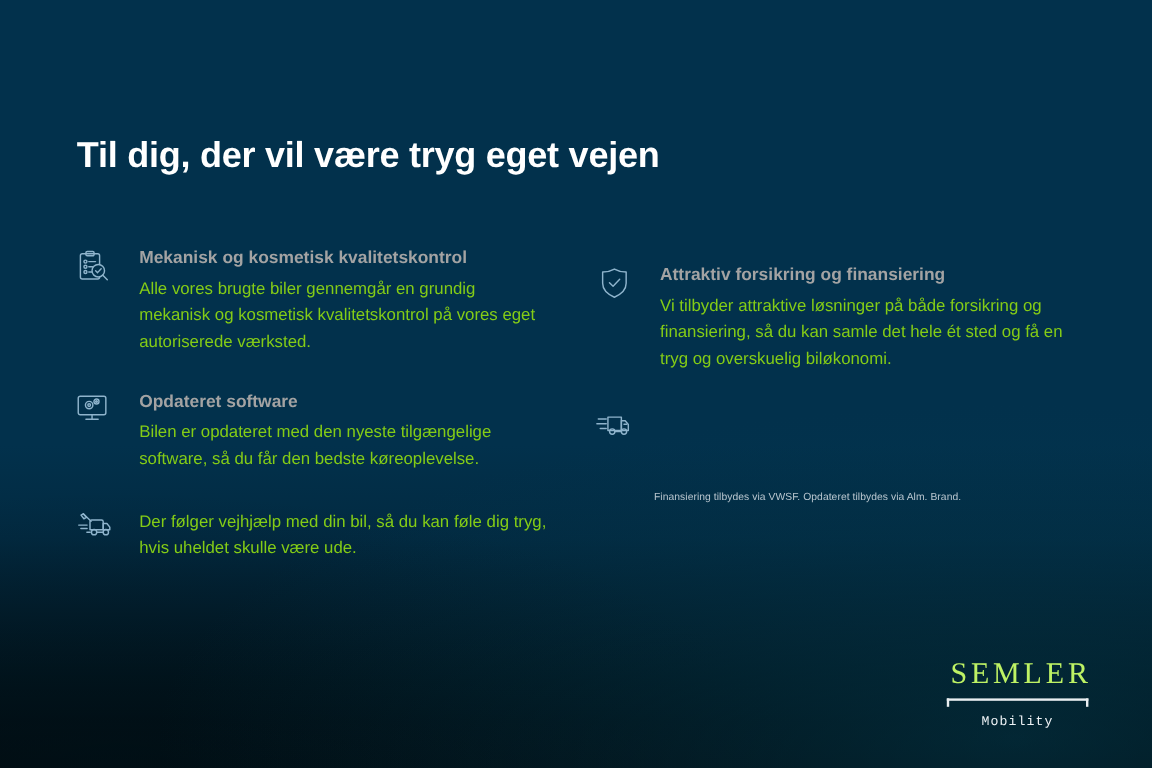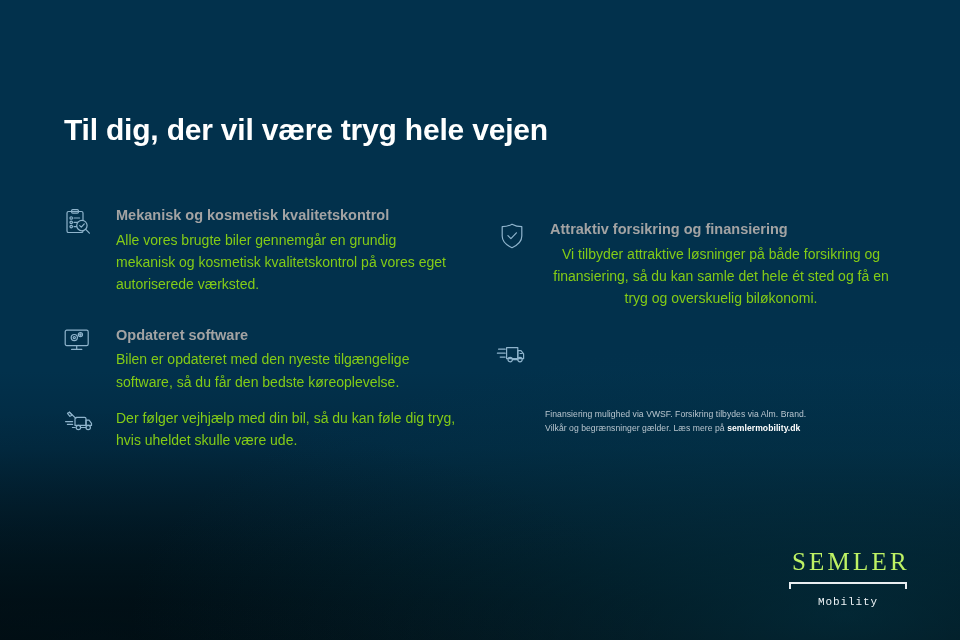--- a/index.html
+++ b/index.html
@@ -76,21 +76,21 @@
     color: #a3a3a3;
     line-height: 1.35;
   }
   .feature p {
     margin: 0;
     font-size: 14px;
     line-height: 1.6;
     color: #84cc16;
     max-width: 350px;
   }
-  .col-right .feature p { max-width: 360px; text-align: center; }
+  .col-right .feature p { max-width: 360px; }
 
   .finefront {
     position: absolute;
     left: 545px;
     top: 408px;
     width: 300px;
     font-size: 8.6px;
     line-height: 1.62;
     color: #b9c6cf;
     letter-spacing: 0.05px;
@@ -140,21 +140,21 @@
     font-family: Liberation Mono, monospace;
   }
 </style>
 </head>
 <body>
 
 <div class="slide"></div>
 
 <div class="content">
 
-  <div class="title">Til dig, der vil være tryg hele vejen</div>
+  <div class="title">Til dig, der vil være tryg eget vejen</div>
 
   <div class="col col-left">
 
     <div class="feature" style="margin-bottom:30px;">
       <span class="ficon">
         <svg width="30" height="30" viewBox="0 0 30 30" fill="none" stroke="#8fb4cc" stroke-width="1.2" stroke-linecap="round" stroke-linejoin="round">
           <rect x="4" y="3.5" width="16" height="21" rx="1.6"></rect>
           <rect x="8.6" y="1.6" width="6.8" height="3.6" rx="1.1"></rect>
           <circle cx="8.2" cy="10" r="1.25"></circle>
           <line x1="11" y1="10" x2="16.6" y2="10"></line>
@@ -164,21 +164,21 @@
           <line x1="11" y1="18.6" x2="14" y2="18.6"></line>
           <circle cx="18.9" cy="17.6" r="5.2" fill="#02314c"></circle>
           <polyline points="16.7,17.6 18.3,19.2 21.3,15.9"></polyline>
           <line x1="22.7" y1="21.4" x2="26.4" y2="25.1"></line>
         </svg>
       </span>
       <h3>Mekanisk og kosmetisk kvalitetskontrol</h3>
       <p>Alle vores brugte biler gennemgår en grundig mekanisk og kosmetisk kvalitetskontrol på vores eget autoriserede værksted.</p>
     </div>
 
-    <div class="feature" style="margin-bottom:14px;">
+    <div class="feature" style="margin-bottom:30px;">
       <span class="ficon">
         <svg width="30" height="26" viewBox="0 0 30 26" fill="none" stroke="#8fb4cc" stroke-width="1.2" stroke-linecap="round" stroke-linejoin="round">
           <rect x="2.2" y="2.2" width="23" height="15.4" rx="1.6"></rect>
           <line x1="13.7" y1="17.6" x2="13.7" y2="21"></line>
           <line x1="8.6" y1="21.4" x2="18.8" y2="21.4"></line>
           <circle cx="11.3" cy="9.6" r="3.1"></circle>
           <circle cx="11.3" cy="9.6" r="1.1"></circle>
           <circle cx="17.4" cy="6.6" r="2.1"></circle>
           <circle cx="17.4" cy="6.6" r="0.7"></circle>
         </svg>
@@ -232,22 +232,21 @@
           <line x1="2.6" y1="7.2" x2="9.2" y2="7.2"></line>
           <line x1="1.4" y1="11.2" x2="9.2" y2="11.2"></line>
           <line x1="4.2" y1="15.1" x2="9.2" y2="15.1"></line>
         </svg>
       </span>
     </div>
 
   </div>
 
   <div class="finefront">
-    <div>Finansiering mulighed via VWSF. Forsikring tilbydes via Alm. Brand.</div>
-    <div><span>Vilkår og begrænsninger gælder. Læs mere på </span><b>semlermobility.dk</b></div>
+    <div>Finansiering tilbydes via VWSF. Opdateret tilbydes via Alm. Brand.</div>
   </div>
 
   <div class="logo">
     <div class="word">SEMLER</div>
     <div class="rule">
       <span class="bar"></span>
       <span class="tick l"></span>
       <span class="tick r"></span>
     </div>
     <div class="sub">Mobility</div>

